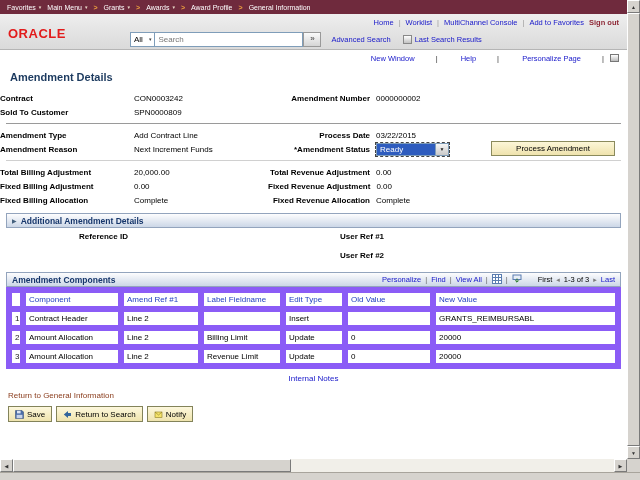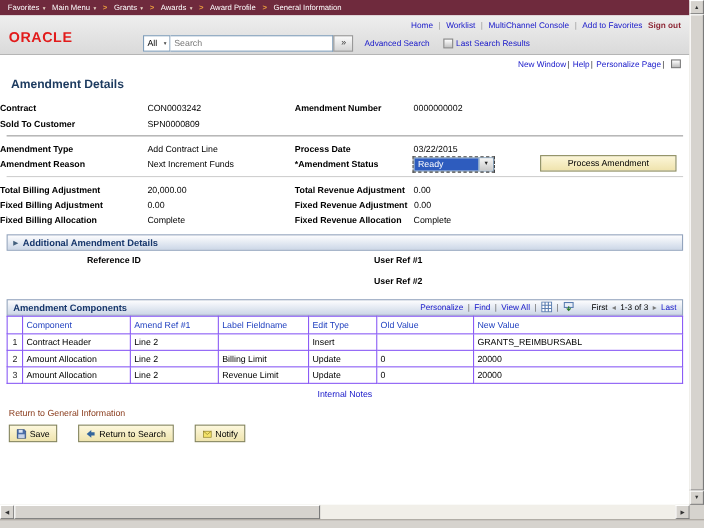--- a/index.html
+++ b/index.html
@@ -28,34 +28,34 @@
   .scope{display:inline-flex;align-items:center;border:1px solid #7f9db9;background:#fff;height:15px;padding:0 3px;gap:3px;cursor:pointer}
   .scope .caret{color:#444}
   .search-input{width:148px;height:15px;border:1px solid #7f9db9;border-left:none;font-size:8px;padding:0 3px;font-family:inherit;color:#000}
   .search-input::placeholder{color:#777}
   .search-go{width:18px;height:15px;border:1px solid #999;background:linear-gradient(#fafafa,#d5d5d5);font-size:8px;line-height:1;cursor:pointer;color:#333;font-family:inherit}
   .search-row a{margin-left:10px;font-size:7.5px}
   .mini-ic{display:inline-block;width:9px;height:9px;border:1px solid #888;background:linear-gradient(#fff,#c2c2c2);vertical-align:-1px;margin-left:12px}
 
   
   .pagebar{text-align:right;padding:4px 8px 2px 0;font-size:7.5px;white-space:nowrap}
-  .pagebar a{margin:0 0}
+  .pagebar a{margin:0 20px}
   .pb-sep{color:#333;margin:0 1px}
   .pb-sep::before{content:"|"}
   .pb-ic{display:inline-block;width:9px;height:8px;border:1px solid #777;background:linear-gradient(#fff,#bbb);vertical-align:-1px;margin-left:3px}
 
   .ptitle{margin:6px 0 0 10px;font-size:11px;font-weight:bold;color:#1c3a5f}
 
   
   .fields{margin-top:8px}
   .frow{display:flex;align-items:center;height:14px;position:relative}
   .lbl{font-weight:bold;white-space:nowrap}
   .c1{flex:0 0 128px;text-align:left}
   .c2{flex:0 0 140px;padding-left:6px;white-space:nowrap}
-  .c3{flex:0 0 102px;}
+  .c3{flex:0 0 102px;text-align:right}
   .c4{padding-left:6px;white-space:nowrap;display:flex;align-items:center}
   hr.sep{border:none;border-top:1px solid #9a9a9a;margin:4px 6px}
   hr.sep2{border:none;border-top:1px solid #d0d0d0;margin:4px 6px}
   .pselect{display:inline-flex;align-items:center;height:13px;border:1px solid #7f9db9;background:#fff;outline:1px dashed #444;cursor:pointer}
   .selval{background:#2e5cbe;color:#fff;padding:0 3px;min-width:58px;height:11px;line-height:11px}
   .selarrow{width:13px;height:11px;background:linear-gradient(#f6f6f6,#c9c9c9);border-left:1px solid #7f9db9;text-align:center;font-size:5px;line-height:11px;color:#222}
   .process-btn{position:absolute;right:12px;top:-1px;height:15px;width:124px;background:linear-gradient(#fcf6d8,#efe3ad);border:1px solid #8a8a5c;font-size:8px;font-family:inherit;cursor:pointer}
 
   
   .groupbar{margin:6px 6px 0;height:15px;border:1px solid #93a4bd;background:linear-gradient(#fdfdfe,#ccd7e7);display:flex;align-items:center;padding:0 5px;gap:4px}
@@ -73,28 +73,28 @@
   .ref-r{margin-left:212px;font-weight:bold}
 
   
   .tabs{display:flex;align-items:flex-end;margin:3px 6px 0;gap:2px}
   .tab{height:14px;padding:2px 9px 0;border:1px solid #9aa7bb;border-bottom:none;background:linear-gradient(#f4f4f4,#d4d4d4);color:#16366b;text-decoration:underline;cursor:pointer;font-size:8px}
   .tab.active{background:#fff;font-weight:bold;color:#000;text-decoration:none}
   .icontab{display:flex;align-items:center;padding:0 4px 0}
 
   
   .ptable{border-collapse:collapse;margin:0 6px;width:615px;table-layout:fixed}
-  .ptable th,.ptable td{border:1px solid #8b5cf6;padding:2px 3px;font-size:8px;text-align:left;height:15px;overflow:hidden;white-space:nowrap}
+  .ptable th,.ptable td{border:6px solid #8b5cf6;padding:2px 3px;font-size:8px;text-align:left;height:15px;overflow:hidden;white-space:nowrap}
   .ptable th{color:#1f3fbf;font-weight:normal;height:16px;background:#fff;cursor:pointer}
   .ptable td.num{text-align:center;color:#222}
 
   .centerlink{text-align:center;margin-top:5px}
   .retlink{display:inline-block;margin:8px 0 0 8px;color:#8a3c1c;font-size:8px}
 
-  .btnrow{margin:6px 0 0 8px;display:flex;gap:19px;align-items:flex-end}
+  .btnrow{margin:6px 0 0 8px;display:flex;gap:4px;align-items:flex-end}
   .psbtn{display:inline-flex;align-items:center;gap:3px;height:16px;padding:0 6px;background:linear-gradient(#fdf8dd,#efe4ae);border:1px solid #83835a;font-size:8px;font-family:inherit;cursor:pointer}
   .bic{display:inline-flex;align-items:center}
 
   
   .vscroll{position:absolute;right:0;top:0;width:13px;height:459px;background:#f1efe9}
   .hscroll{position:absolute;left:0;top:459px;width:627px;height:13px;background:#f1efe9}
   .sbtn{position:absolute;width:13px;height:13px;background:#d6d3ce;border:1px solid;border-color:#fff #7a7a7a #7a7a7a #fff;display:flex;align-items:center;justify-content:center;font-size:5px;color:#333;cursor:pointer}
   .sb-up{top:0;left:0}.sb-dn{bottom:0;left:0}.sb-lt{left:0;top:0}.sb-rt{right:0;top:0}
   .vthumb{position:absolute;left:0;top:13px;width:13px;height:433px;background:#d6d3ce;border:1px solid;border-color:#fff #7a7a7a #7a7a7a #fff}
   .hthumb{position:absolute;left:13px;top:0;width:278px;height:13px;background:#d6d3ce;border:1px solid;border-color:#fff #7a7a7a #7a7a7a #fff}

